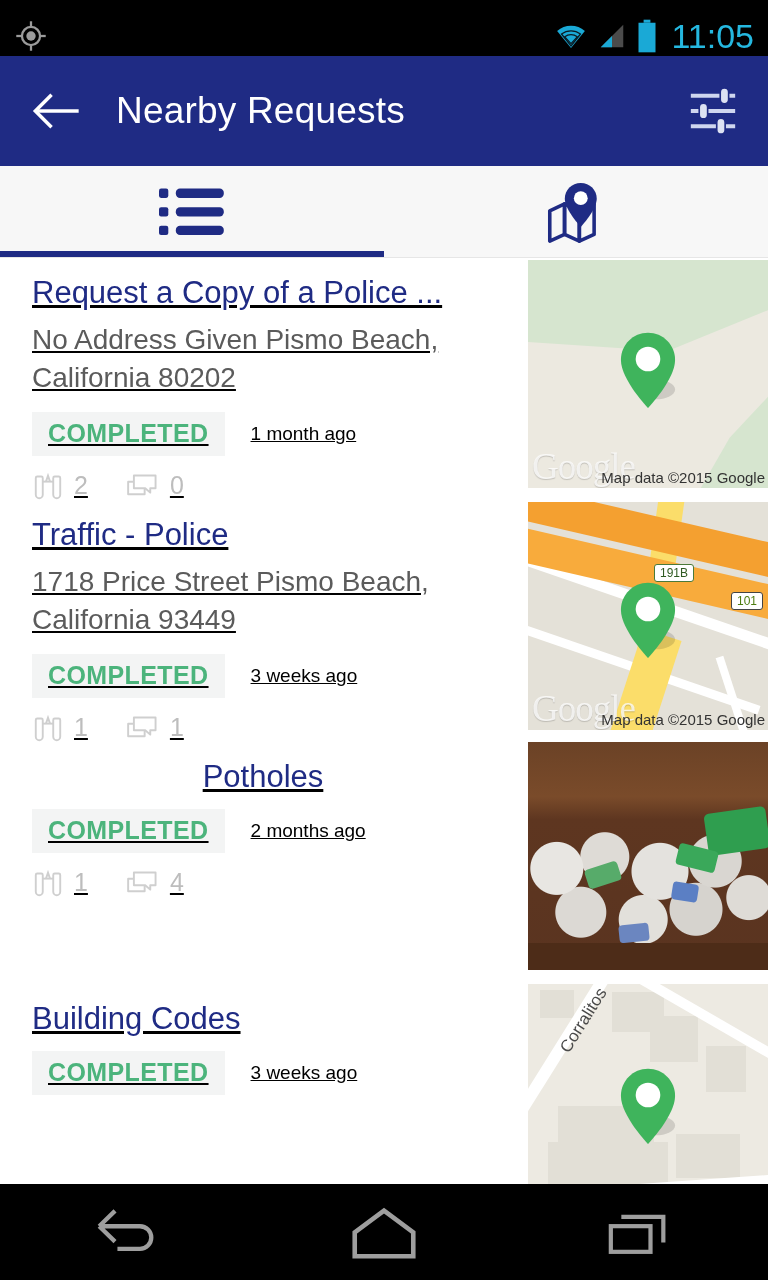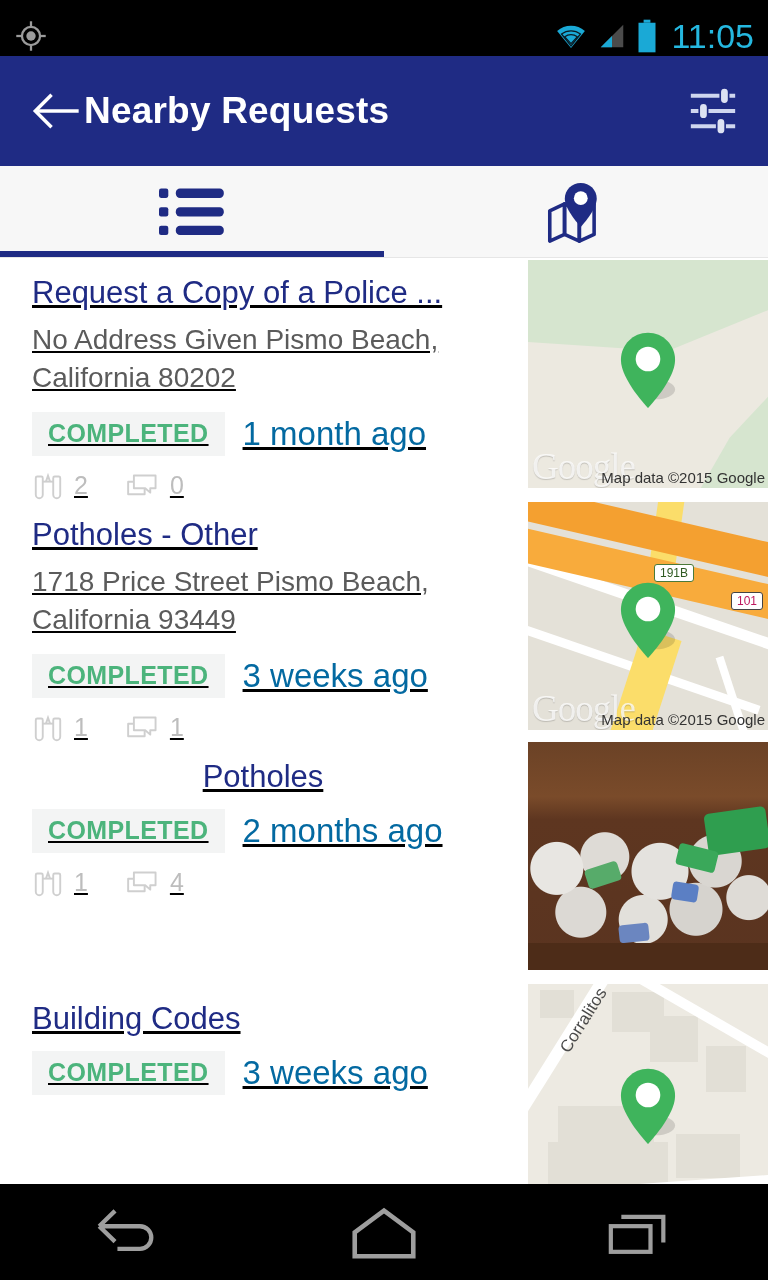--- a/index.html
+++ b/index.html
@@ -26,22 +26,22 @@
   }
 
   
   .appbar{
     position:absolute; top:56px; left:0; width:768px; height:110px;
     background:#1f2b84; display:flex; align-items:center;
     padding:0 24px 0 30px;
   }
   .back-btn{ width:54px; height:54px; display:flex; align-items:center; justify-content:center; cursor:pointer; }
   .appbar-title{
-    color:#ffffff; font-size:37px; font-weight:700;
-    letter-spacing:0.2px; white-space:nowrap;
+    color:#ffffff; font-size:37px; font-weight:400;
+    margin-left:32px; letter-spacing:0.2px; white-space:nowrap;
   }
   .filter-btn{ margin-left:auto; width:62px; height:62px; display:flex; align-items:center; justify-content:center; cursor:pointer; }
 
   
   .tabbar{
     position:absolute; top:166px; left:0; width:768px; height:92px;
     background:#f7f7f7; display:flex;
     border-bottom:1px solid #e6e6e6;
   }
   .tab{
@@ -73,21 +73,21 @@
     max-width:452px;
   }
   .row-meta{
     display:flex; align-items:center; margin-top:14px;
   }
   .badge{
     background:#f3f4f4; color:#4cb47c; font-size:25px; font-weight:700;
     letter-spacing:0.4px; padding:9px 16px 10px 16px; line-height:1;
   }
   .ago{
-    color:#0369a1; font-size:33px; margin-left:18px; line-height:1;
+    color:#000000; font-size:19px; margin-left:26px; line-height:1;
   }
   .row-stats{
     display:flex; align-items:center; margin-top:16px; gap:36px;
   }
   .stat{ display:flex; align-items:center; gap:10px; }
   .stat-num{ color:#bdbdbd; font-size:25px; line-height:1; }
 
   
   .thumb{
     position:absolute; right:0; width:240px; height:228px; overflow:hidden;
@@ -229,21 +229,21 @@
             <circle cx="13" cy="11.6" r="5" fill="#ffffff"></circle>
           </svg>
           <div class="glogo">Google</div>
           <div class="gattr">Map data ©2015 Google</div>
         </div>
       </div>
     </div>
 
     <div class="row" style="height:242px;">
       <div class="row-left">
-        <div class="row-title">Potholes - Other</div>
+        <div class="row-title">Traffic - Police</div>
         <div class="row-addr">1718  Price Street Pismo Beach, California 93449</div>
         <div class="row-meta">
           <div class="badge">COMPLETED</div>
           <div class="ago">3 weeks ago</div>
         </div>
         <div class="row-stats">
           <div class="stat">
             <svg width="32" height="28" viewBox="0 0 22 19">
               <path d="M2.6 4 L2.6 15.5 A2.4 2.4 0 0 0 7.4 15.5 L7.4 4 A1 1 0 0 0 6.4 3 L3.6 3 A1 1 0 0 0 2.6 4 Z" fill="none" stroke="#cfcfcf" stroke-width="1.3"></path>
               <path d="M14.6 4 L14.6 15.5 A2.4 2.4 0 0 0 19.4 15.5 L19.4 4 A1 1 0 0 0 18.4 3 L15.6 3 A1 1 0 0 0 14.6 4 Z" fill="none" stroke="#cfcfcf" stroke-width="1.3"></path>
@@ -269,21 +269,21 @@
           <div style="position:absolute;width:330px;height:9px;background:#fff;left:-90px;top:150px;transform:rotate(19deg);"></div>
           <div style="position:absolute;width:120px;height:8px;background:#fff;left:150px;top:208px;transform:rotate(72deg);"></div>
 
           <div style="position:absolute;width:26px;height:250px;background:#fbdd6a;left:114px;top:-10px;transform:rotate(8deg);"></div>
           <div style="position:absolute;width:40px;height:120px;background:#fbdd6a;left:96px;top:130px;transform:rotate(18deg);"></div>
 
           <div style="position:absolute;width:330px;height:34px;background:#f4a030;left:-40px;top:14px;transform:rotate(13deg);"></div>
           <div style="position:absolute;width:330px;height:34px;background:#f8ab3c;left:-40px;top:56px;transform:rotate(13deg);"></div>
 
           <div style="position:absolute;left:126px;top:62px;background:#fff;border:1.5px solid #4a7a3a;border-radius:3px;padding:1px 5px;font-size:12px;color:#2f5a22;font-family:'Liberation Sans',sans-serif;">191B</div>
-          <div style="position:absolute;left:203px;top:90px;background:#fff;border:1.5px solid #444;border-radius:3px;padding:1px 5px;font-size:12px;color:#be185d;font-family:'Liberation Sans',sans-serif;">101</div>
+          <div style="position:absolute;left:203px;top:90px;background:#fff;border:1.5px solid #444;border-radius:3px;padding:1px 5px;font-size:12px;color:#4d7c0f;font-family:'Liberation Sans',sans-serif;">101</div>
           <svg class="pin" style="left:88px;top:78px;" width="64" height="82" viewBox="0 0 26 33">
             <ellipse cx="16" cy="24" rx="8" ry="4" fill="rgba(0,0,0,.13)"></ellipse>
             <path d="M13 1 C6.9 1 2 5.9 2 12 C2 20 13 31.5 13 31.5 C13 31.5 24 20 24 12 C24 5.9 19.1 1 13 1 Z" fill="#3fb45c"></path>
             <circle cx="13" cy="11.6" r="5" fill="#ffffff"></circle>
           </svg>
           <div class="glogo">Google</div>
           <div class="gattr">Map data ©2015 Google</div>
         </div>
       </div>
     </div>

